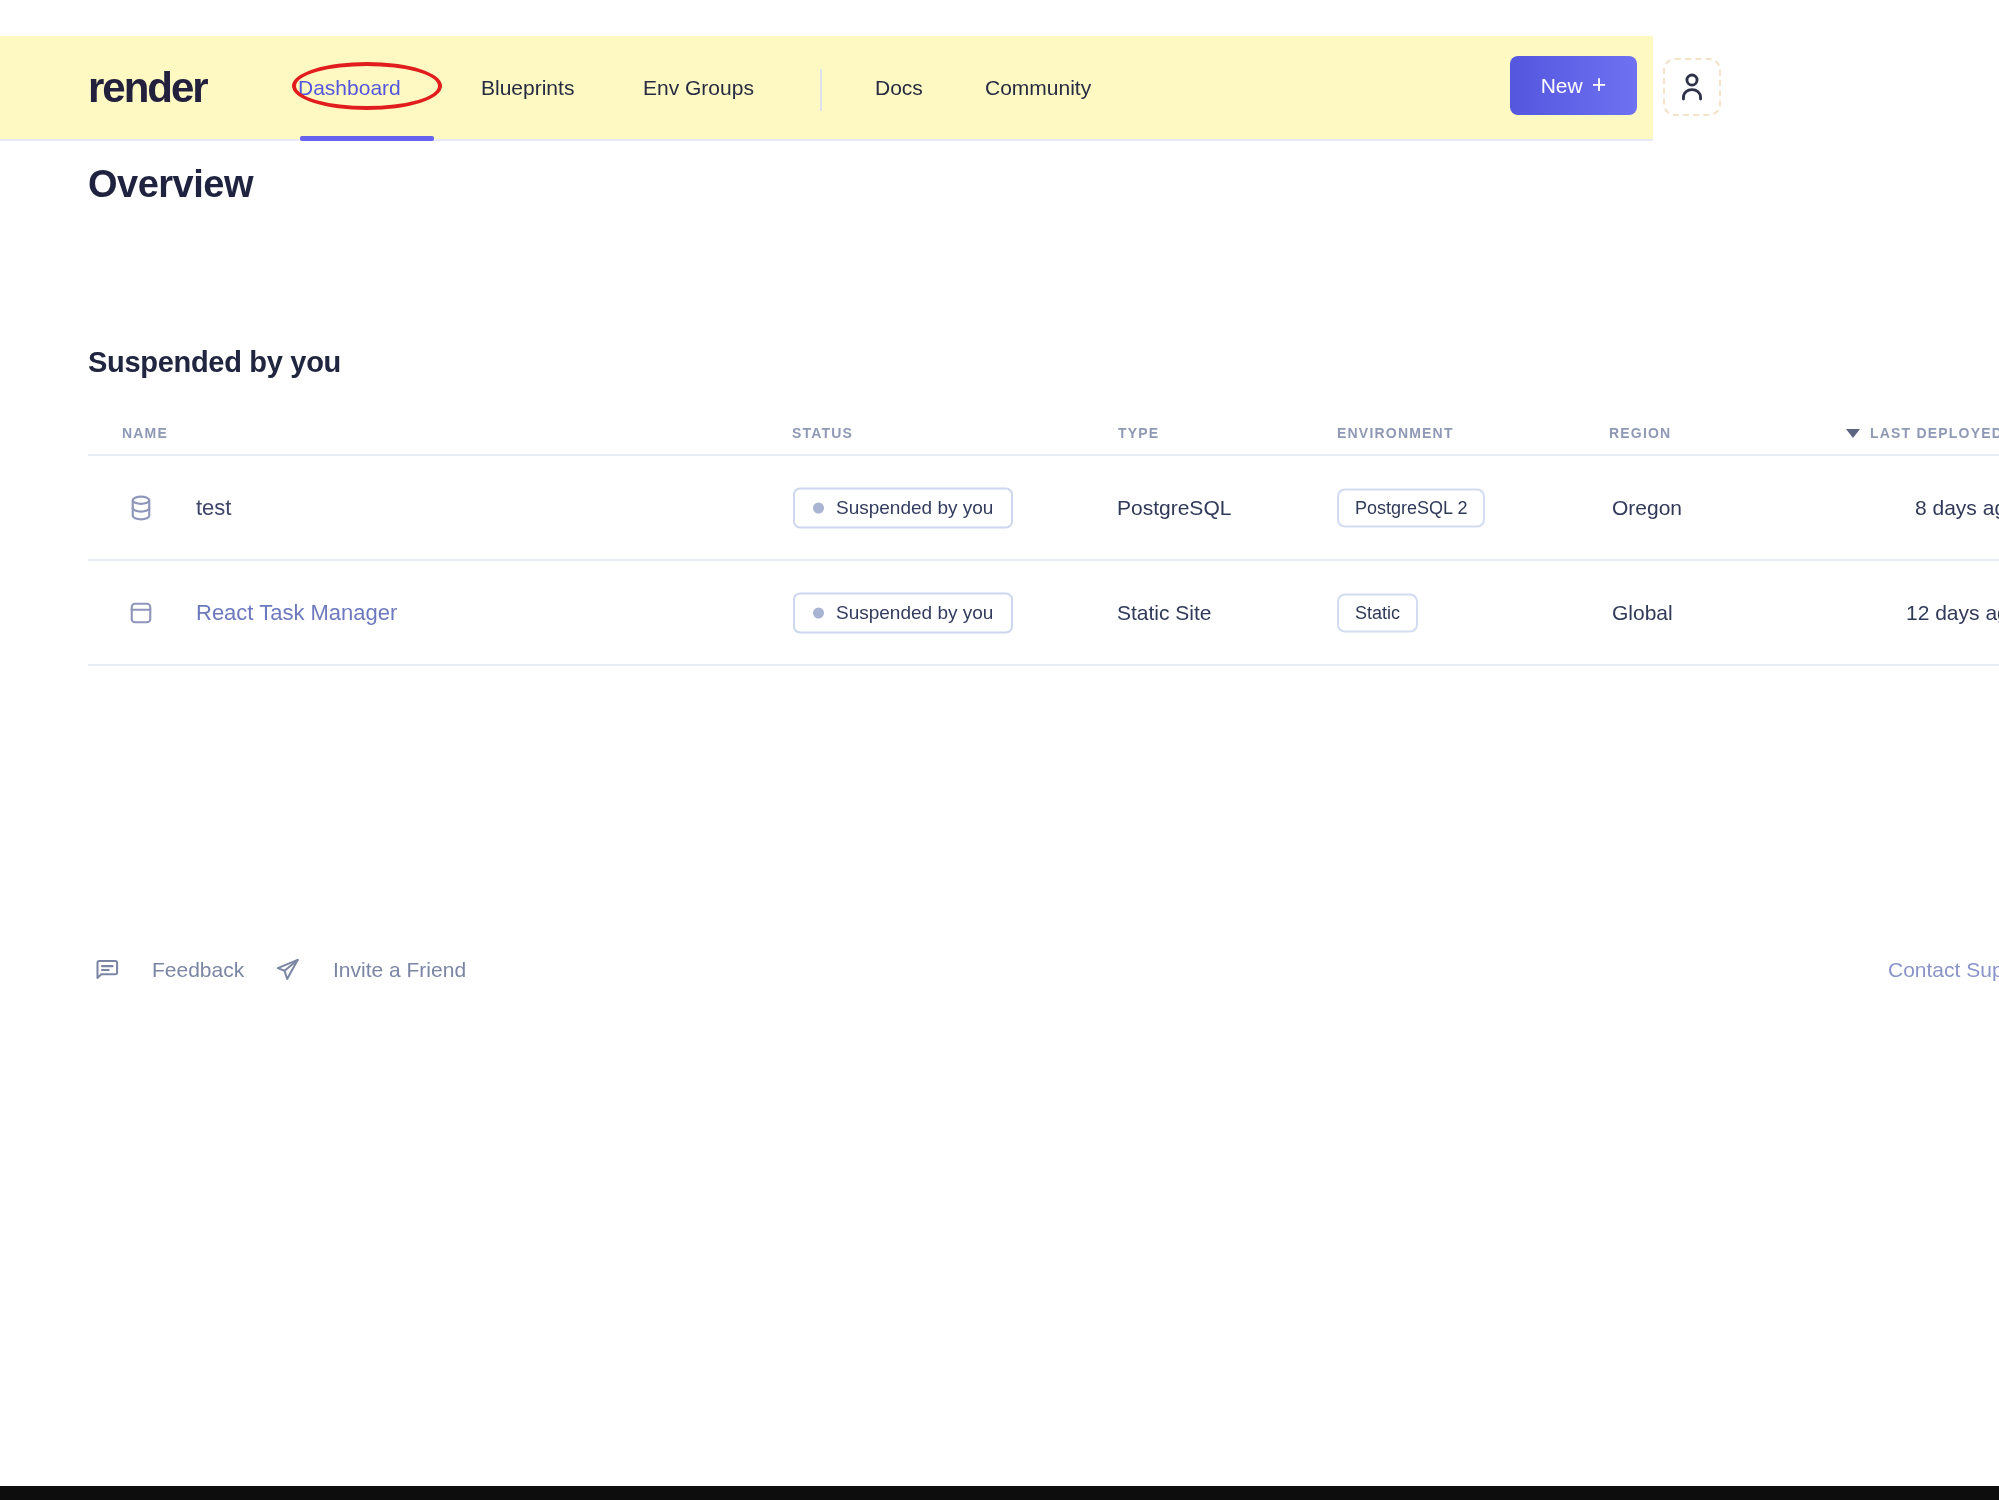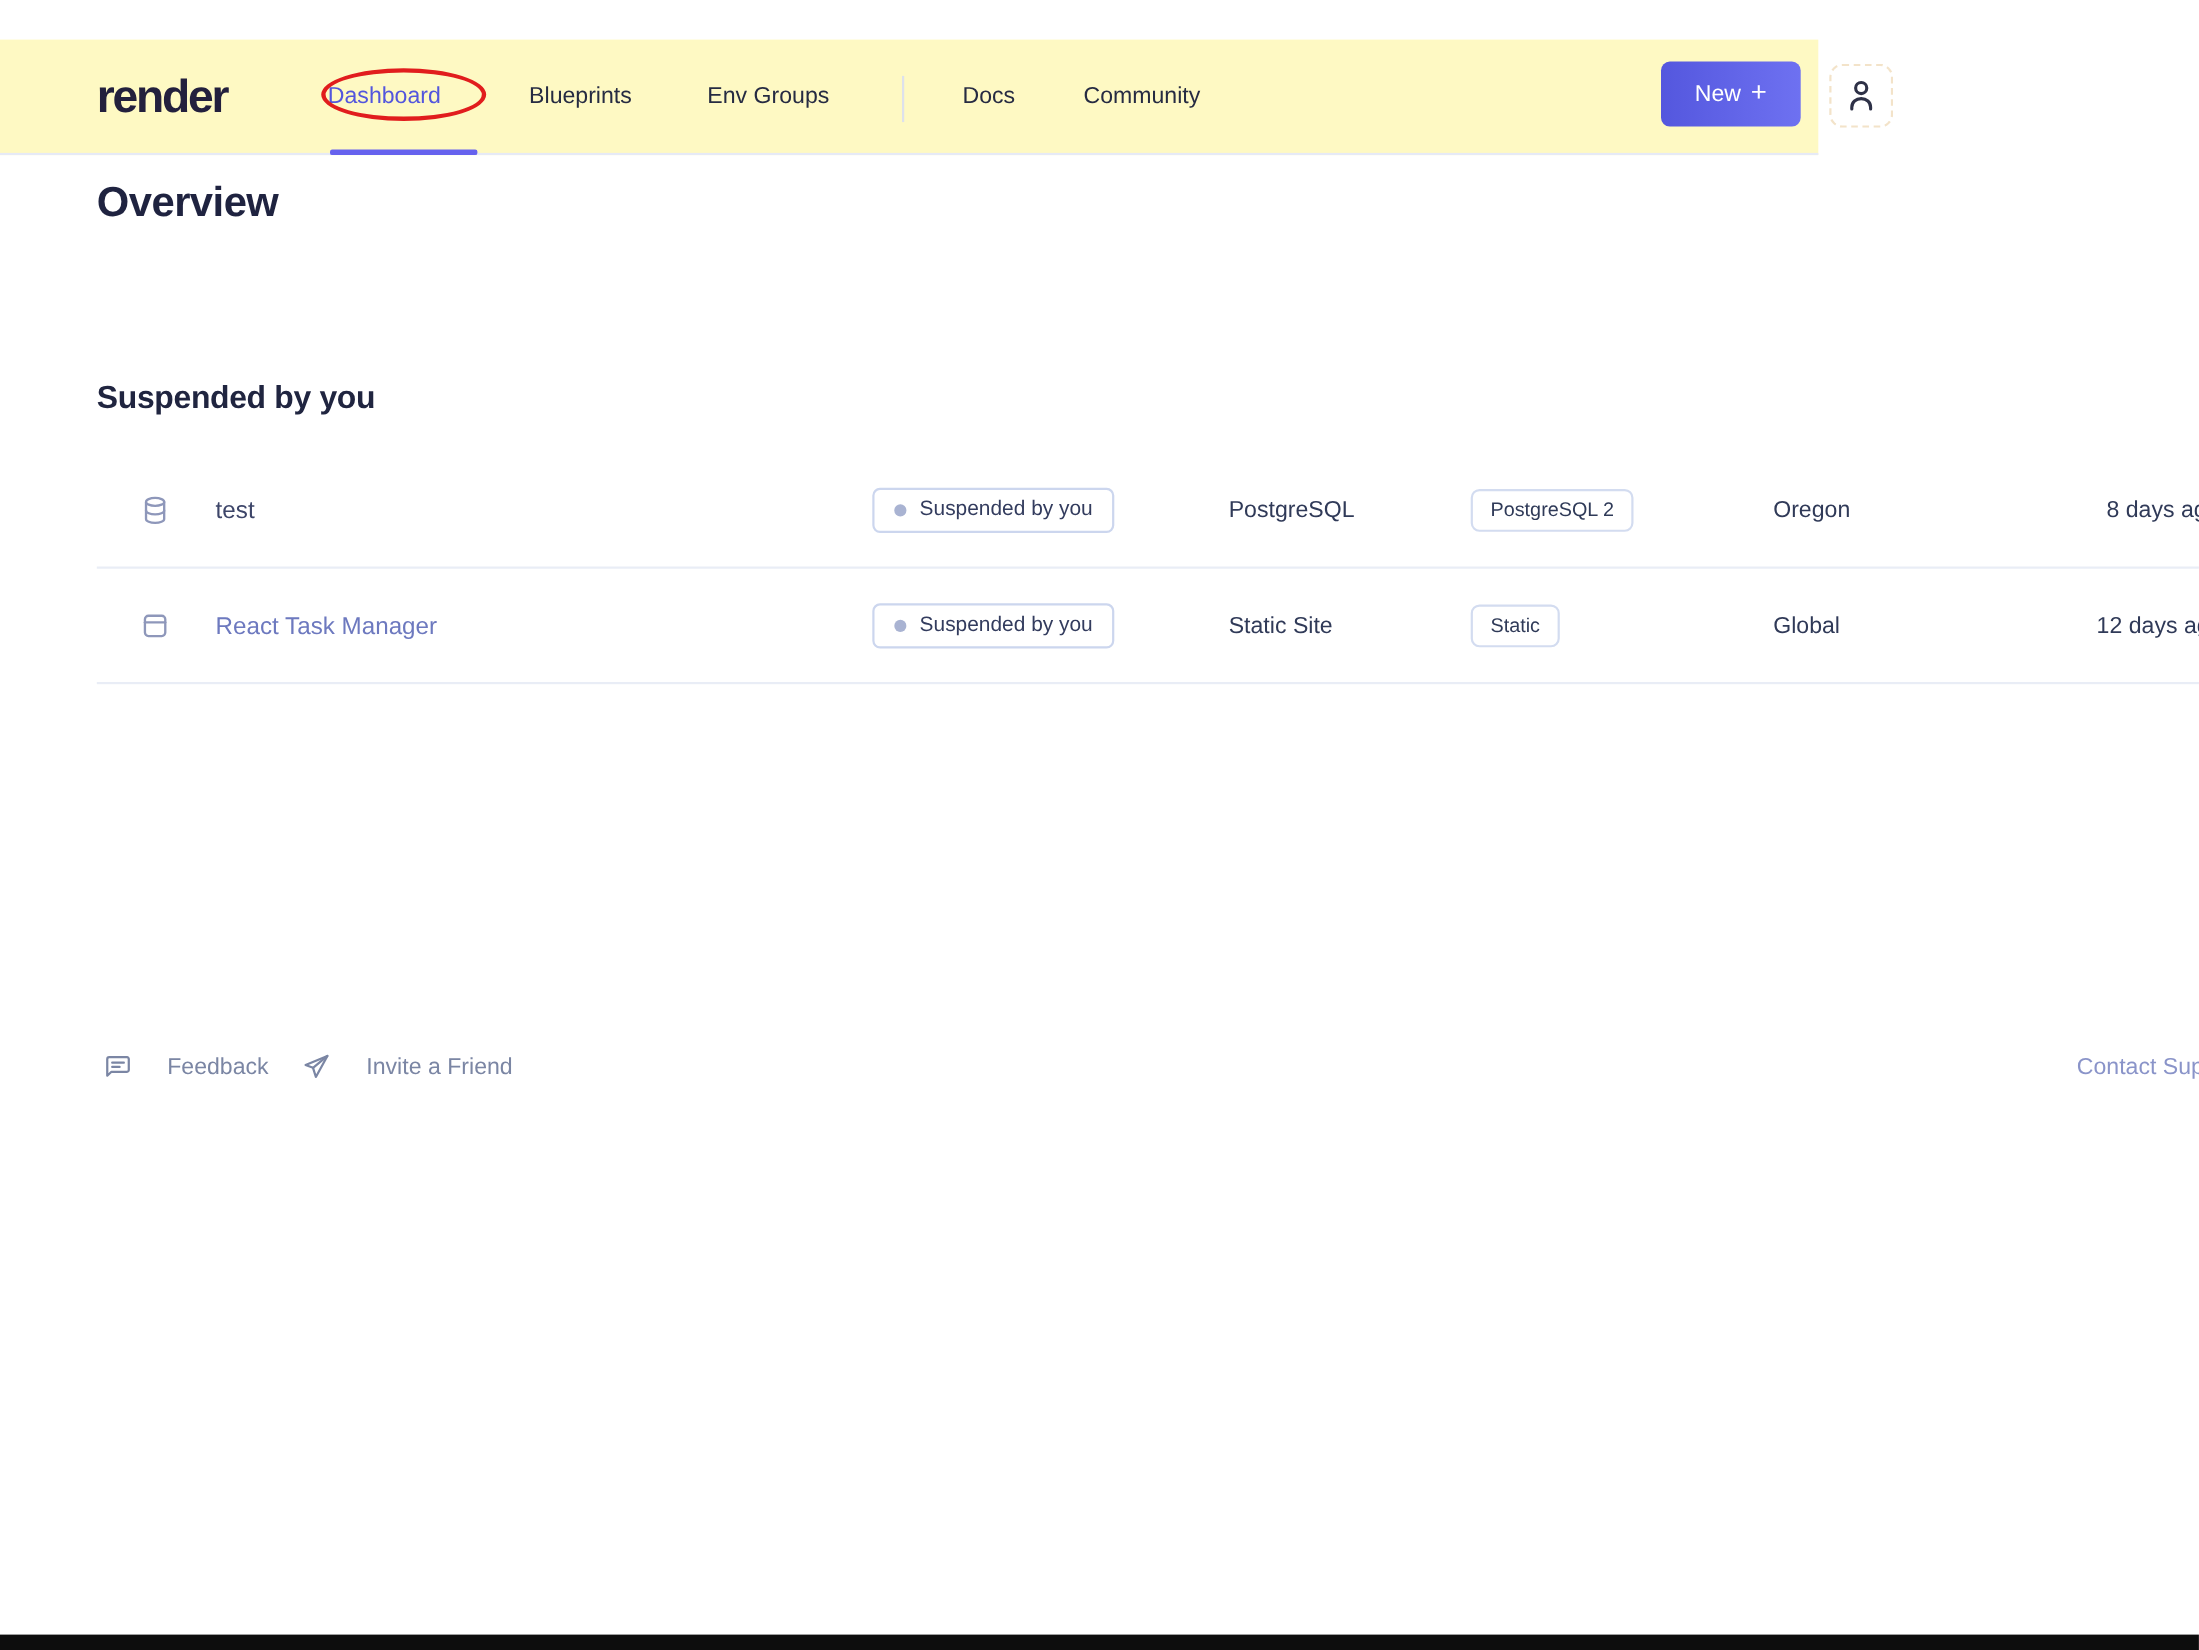--- a/index.html
+++ b/index.html
@@ -166,20 +166,31 @@
         <path d="M6.6 19.6v-1c0-3 2.4-4.9 5.4-4.9s5.4 1.9 5.4 4.9v1"></path>
       </svg>
     </div>
   </div>
 
   <h1 class="page-title">Overview</h1>
   <h2 class="section-title">Suspended by you</h2>
 
   <div class="table">
 
+    <div class="thead">
+      <div class="th th-name">NAME</div>
+      <div class="th th-status">STATUS</div>
+      <div class="th th-type">TYPE</div>
+      <div class="th th-env">ENVIRONMENT</div>
+      <div class="th th-region">REGION</div>
+      <div class="th th-lastdeploy">
+        <span class="sort-caret"></span>
+        <span>LAST DEPLOYED</span>
+      </div>
+    </div>
 
     <div class="row">
       <div class="cell cell-name">
         <svg viewBox="0 0 24 24" fill="none" stroke-width="1.7" stroke-linecap="round" stroke-linejoin="round">
           <ellipse cx="12" cy="5.8" rx="6.6" ry="2.9"></ellipse>
           <path d="M5.4 5.8v12.4c0 1.6 3 2.9 6.6 2.9s6.6-1.3 6.6-2.9V5.8"></path>
           <path d="M5.4 12c0 1.6 3 2.9 6.6 2.9s6.6-1.3 6.6-2.9"></path>
         </svg>
         <span class="row-name">test</span>
       </div>

